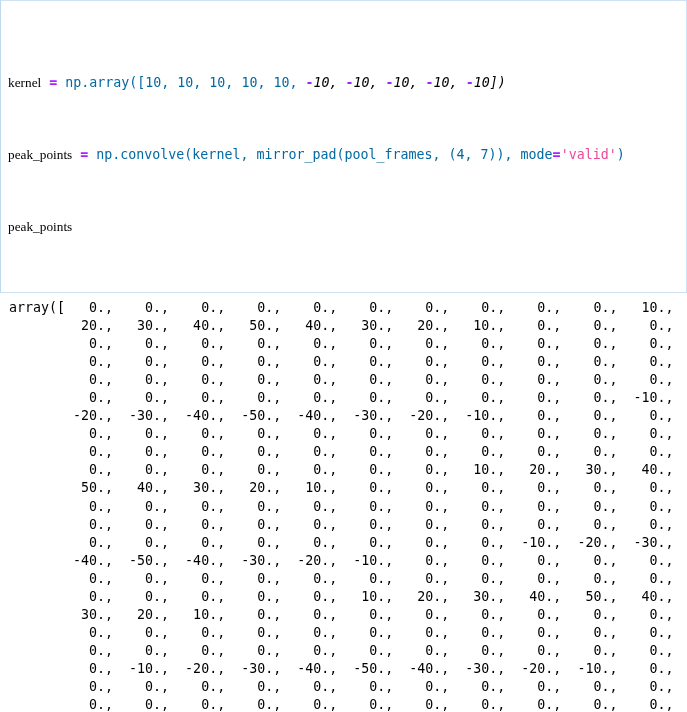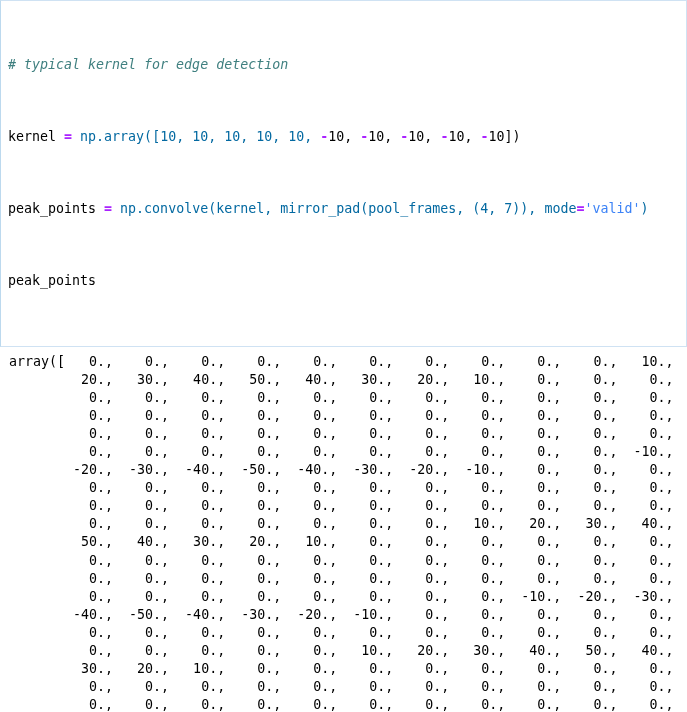--- a/index.html
+++ b/index.html
@@ -41,23 +41,23 @@
     letter-spacing: 0px;
   }
   .code-line {
     white-space: pre;
     height: 18px;
   }
 
   
   .tok-comment { color: #408080; font-style: italic; }
   .tok-op      { color: #aa22ff; font-weight: bold; }
-  .tok-num     { color: #000000; }
-  .tok-str     { color: #3b82f6; }
-  .tok-name    { color: #000000; }
+  .tok-num     { color: #000000; font-style: italic; }
+  .tok-str     { color: #ec4899; }
+  .tok-name    { color: #000000; font-family: Liberation Serif, serif; }
   .tok-plain   { color: #0369a1; }
 
   
   .output-area {
     width: 687px;
     background: #ffffff;
     padding: 6px 0 0 0;
     box-sizing: border-box;
   }
   .output-text {
@@ -71,21 +71,20 @@
   }
 </style>
 </head>
 <body>
 
 <div id="notebook-cell">
 
   <div class="input-area">
     <div class="code-lines">
 
-      <div class="code-line"><span class="tok-comment"># typical kernel for edge detection</span></div>
 
       <div class="code-line"><span class="tok-name">kernel</span><span class="tok-op"> = </span><span class="tok-plain">np.array([10, 10, 10, 10, 10, </span><span class="tok-op">-</span><span class="tok-num">10, </span><span class="tok-op">-</span><span class="tok-num">10, </span><span class="tok-op">-</span><span class="tok-num">10, </span><span class="tok-op">-</span><span class="tok-num">10, </span><span class="tok-op">-</span><span class="tok-num">10])</span></div>
 
       <div class="code-line"><span class="tok-name">peak_points</span><span class="tok-op"> = </span><span class="tok-plain">np.convolve(kernel, mirror_pad(pool_frames, (4, 7)), mode</span><span class="tok-op">=</span><span class="tok-str">'valid'</span><span class="tok-plain">)</span></div>
 
       <div class="code-line"><span class="tok-name">peak_points</span></div>
 
     </div>
   </div>
 

